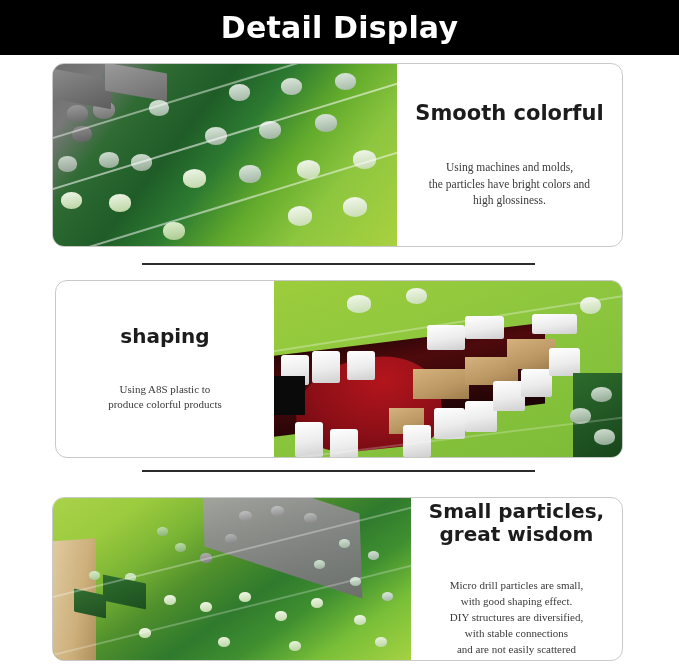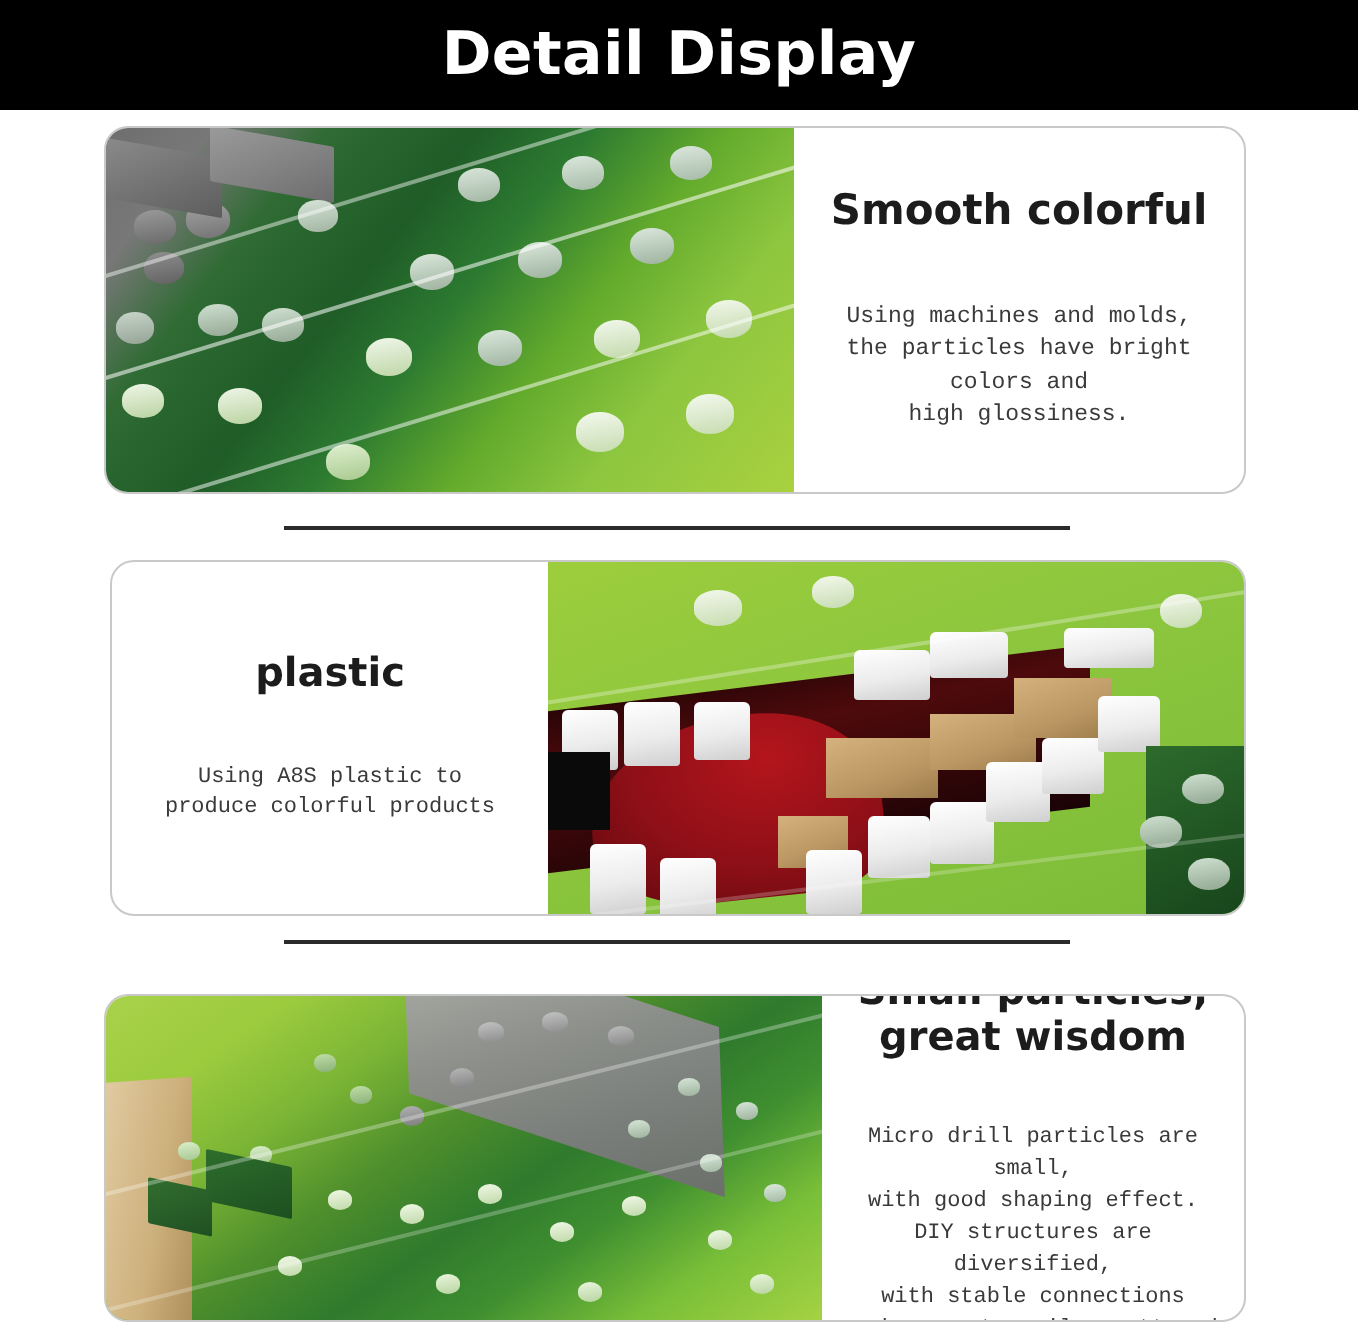--- a/index.html
+++ b/index.html
@@ -79,21 +79,21 @@
     font-weight: bold;
     color: #1c1c1c;
     line-height: 1.12;
     white-space: pre-line;
   }
   .card--one   .card-heading { font-size: 21px; margin-bottom: 11px; }
   .card--two   .card-heading { font-size: 20px; margin-bottom: 11px; }
   .card--three .card-heading { font-size: 20px; margin-bottom: 10px; }
 
   .card-body {
-    font-family: Liberation Mono, monospace;
+    font-family: Liberation Serif, serif;
     font-size: 11.5px;
     color: #3a3a3a;
     line-height: 1.42;
     white-space: pre-line;
     margin-top: 23px;
   }
   .card--two .card-body { font-size: 11px; text-align: center; }
   .card--three .card-body { font-size: 11px; line-height: 1.45; }
 
   
@@ -244,21 +244,21 @@
 the particles have bright colors and
 high glossiness.</div>
     </div>
   </div>
 
   <div class="divider divider--one"></div>
 
   <div class="card card--two">
 
     <div class="card-text">
-      <div class="card-heading">plastic</div>
+      <div class="card-heading">shaping</div>
       <div class="card-body">Using A8S plastic to
 produce colorful products</div>
     </div>
 
     <div class="card-image">
       <div class="img-two"></div>
       <div class="bricks">
         <span class="mouth"></span>
         <span class="tongue"></span>
 

